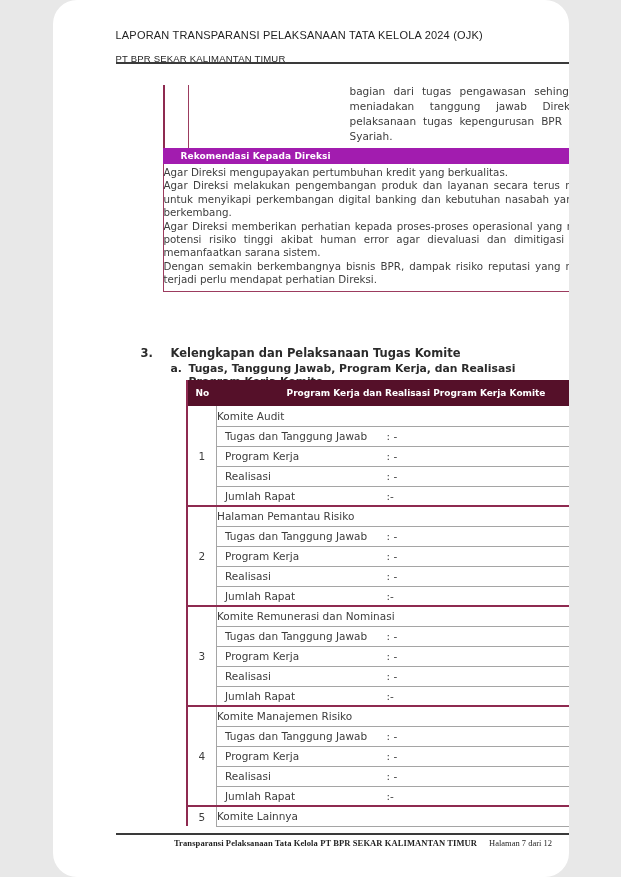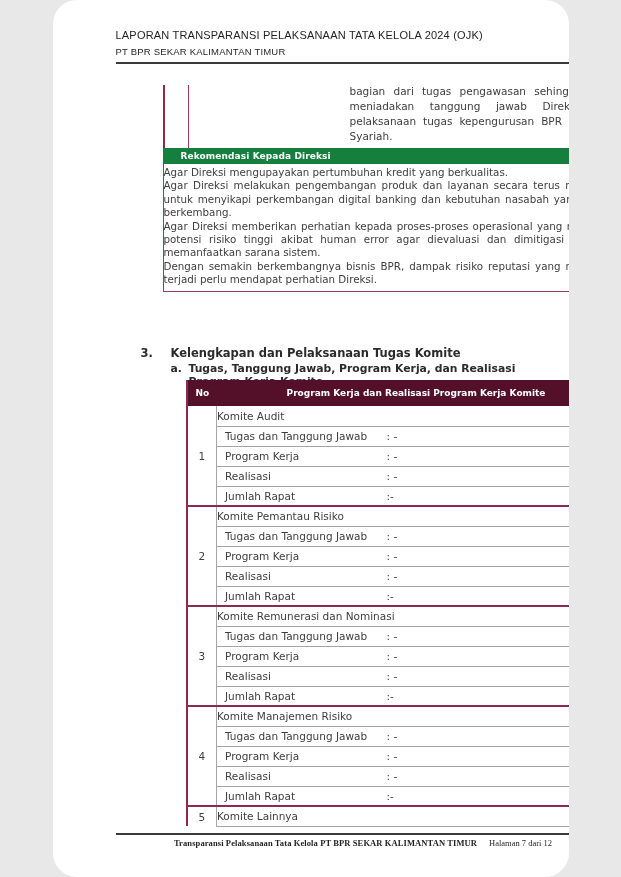--- a/index.html
+++ b/index.html
@@ -8,32 +8,32 @@
     position:relative; width:516px; height:877px; margin:0 auto;
     background:#ffffff; overflow:hidden;
     font-family:"DejaVu Sans", sans-serif;
     border-radius:24px;
     -webkit-font-smoothing:antialiased;
   }
   
   .hdr { position:absolute; left:63px; top:29px; width:495px; display:flex; justify-content:space-between; align-items:flex-start; }
   .hdr-titles { font-family:"Liberation Sans", sans-serif; color:#1f1f1f; }
   .hdr-title { font-size:11px; letter-spacing:.2px; line-height:13px; }
-  .hdr-subtitle { font-size:9.5px; letter-spacing:.2px; line-height:12px; margin-top:4px; }
+  .hdr-subtitle { font-size:9.5px; letter-spacing:.2px; line-height:12px; margin-top:11px; }
   .logo { width:28px; height:28px; margin-top:1px; }
   .hdr-rule { position:absolute; left:63px; top:62px; width:495px; border-top:2px solid #3a3a3a; }
   
   .frag { position:absolute; left:110px; top:85px; width:455px; height:63px;
           border-left:2px solid #8e2a50; border-right:2px solid #9c3b5e; }
   .frag-vline { position:absolute; left:23px; top:0; bottom:0; width:0; border-left:1px solid #9c3b5e; }
   .frag-text { position:absolute; left:185px; top:-1px; width:267px;
                font-size:10.5px; line-height:15px; text-align:justify; color:#3d3d3d; }
   
   .banner { position:absolute; left:110px; top:148px; width:455px; height:16px;
-            background:#15803d; color:#ffffff; font-size:9px; font-weight:bold;
+            background:#a21caf; color:#ffffff; font-size:9px; font-weight:bold;
             line-height:16px; padding-left:18px; letter-spacing:.1px; }
   .rec-box { position:absolute; left:110px; top:164px; width:455px;
              border:1.5px solid #9c3b5e; border-top:none;
              padding:2px 6px 4px 0; color:#3d3d3d;
              font-size:10.3px; line-height:13.4px; text-align:justify; }
   .rec-item { text-align:justify; }
   
   .sec-head { position:absolute; left:88px; top:346px; display:flex; font-weight:bold; font-size:11.5px; color:#2b2b2b; }
   .sec-num { width:30px; }
   .sub-head { position:absolute; left:118px; top:362px; display:flex; font-weight:bold; font-size:10.8px; color:#2b2b2b; }
@@ -141,21 +141,21 @@
         <tr class="lab-row">
           <td class="label">Realisasi</td>
           <td class="value">: -</td>
         </tr>
         <tr class="lab-row">
           <td class="label">Jumlah Rapat</td>
           <td class="value">:-</td>
         </tr>
         <tr class="name-row">
           <td class="no" rowspan="5">2</td>
-          <td class="name" colspan="2">Komite Pemantau Risiko</td>
+          <td class="name" colspan="2">Halaman Pemantau Risiko</td>
         </tr>
         <tr class="lab-row">
           <td class="label">Tugas dan Tanggung Jawab</td>
           <td class="value">: -</td>
         </tr>
         <tr class="lab-row">
           <td class="label">Program Kerja</td>
           <td class="value">: -</td>
         </tr>
         <tr class="lab-row">

